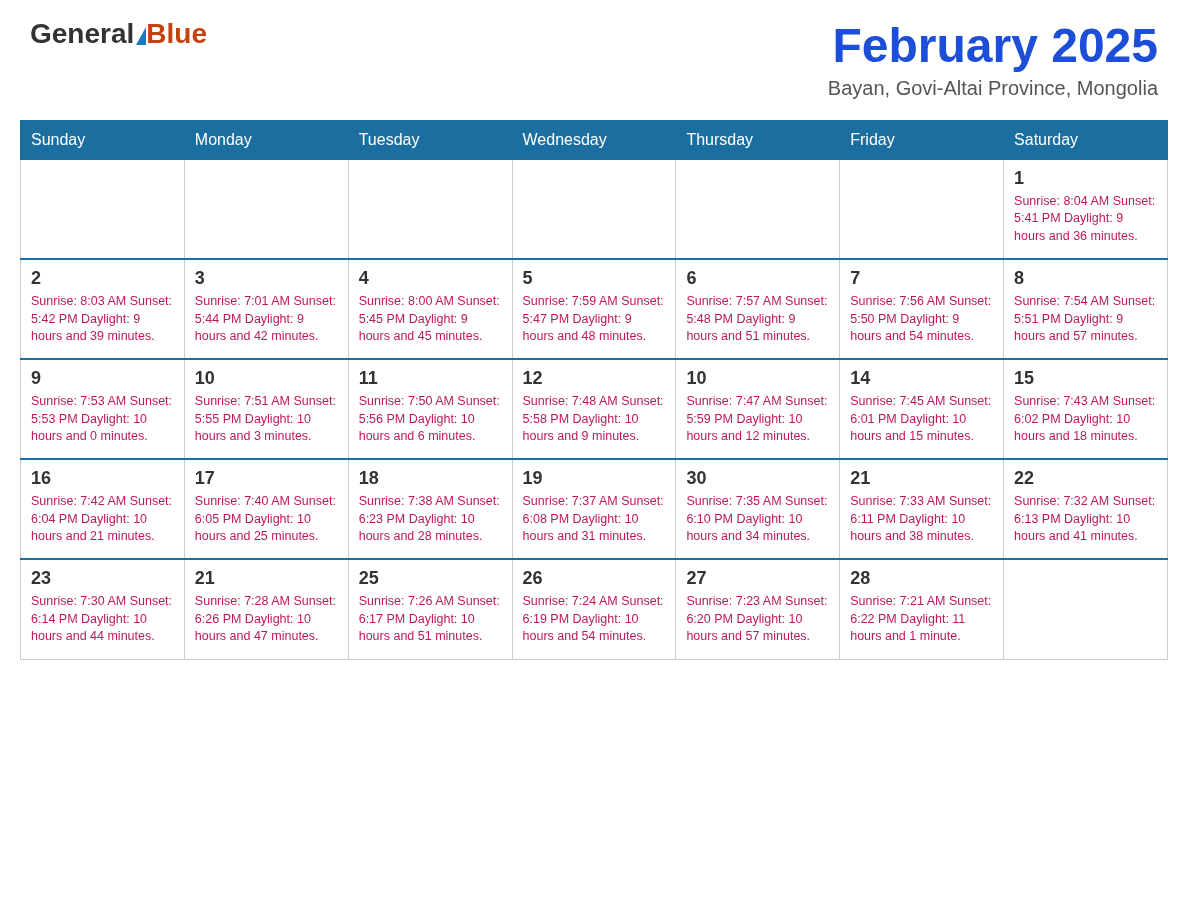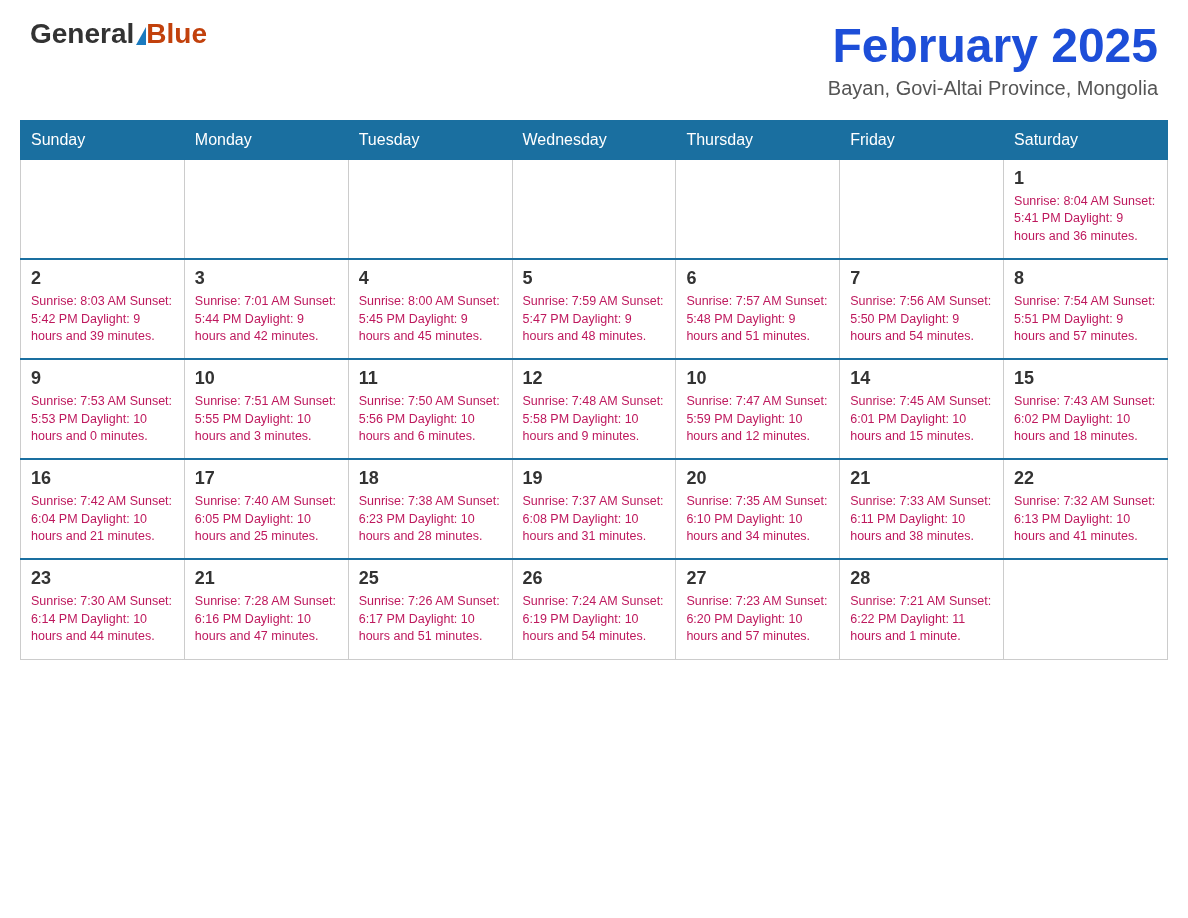--- a/index.html
+++ b/index.html
@@ -256,21 +256,21 @@
 Sunset: 6:23 PM
 Daylight: 10 hours and 28 minutes.</div>
         </td>
         <td>
           <span class="day-number">19</span>
           <div class="day-info">Sunrise: 7:37 AM
 Sunset: 6:08 PM
 Daylight: 10 hours and 31 minutes.</div>
         </td>
         <td>
-          <span class="day-number">20</span>
+          <span class="day-number">30</span>
           <div class="day-info">Sunrise: 7:35 AM
 Sunset: 6:10 PM
 Daylight: 10 hours and 34 minutes.</div>
         </td>
         <td>
           <span class="day-number">21</span>
           <div class="day-info">Sunrise: 7:33 AM
 Sunset: 6:11 PM
 Daylight: 10 hours and 38 minutes.</div>
         </td>
@@ -284,21 +284,21 @@
       <tr class="row-separator">
         <td>
           <span class="day-number">23</span>
           <div class="day-info">Sunrise: 7:30 AM
 Sunset: 6:14 PM
 Daylight: 10 hours and 44 minutes.</div>
         </td>
         <td>
           <span class="day-number">21</span>
           <div class="day-info">Sunrise: 7:28 AM
-Sunset: 6:16 PM
+Sunset: 6:26 PM
 Daylight: 10 hours and 47 minutes.</div>
         </td>
         <td>
           <span class="day-number">25</span>
           <div class="day-info">Sunrise: 7:26 AM
 Sunset: 6:17 PM
 Daylight: 10 hours and 51 minutes.</div>
         </td>
         <td>
           <span class="day-number">26</span>

